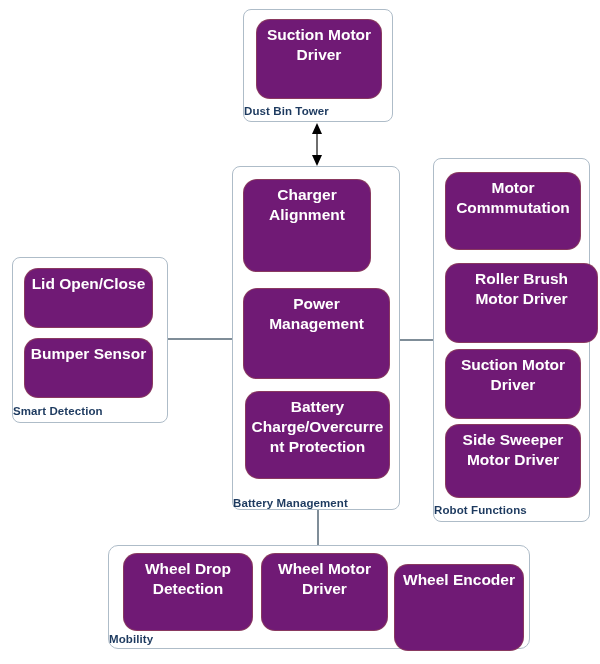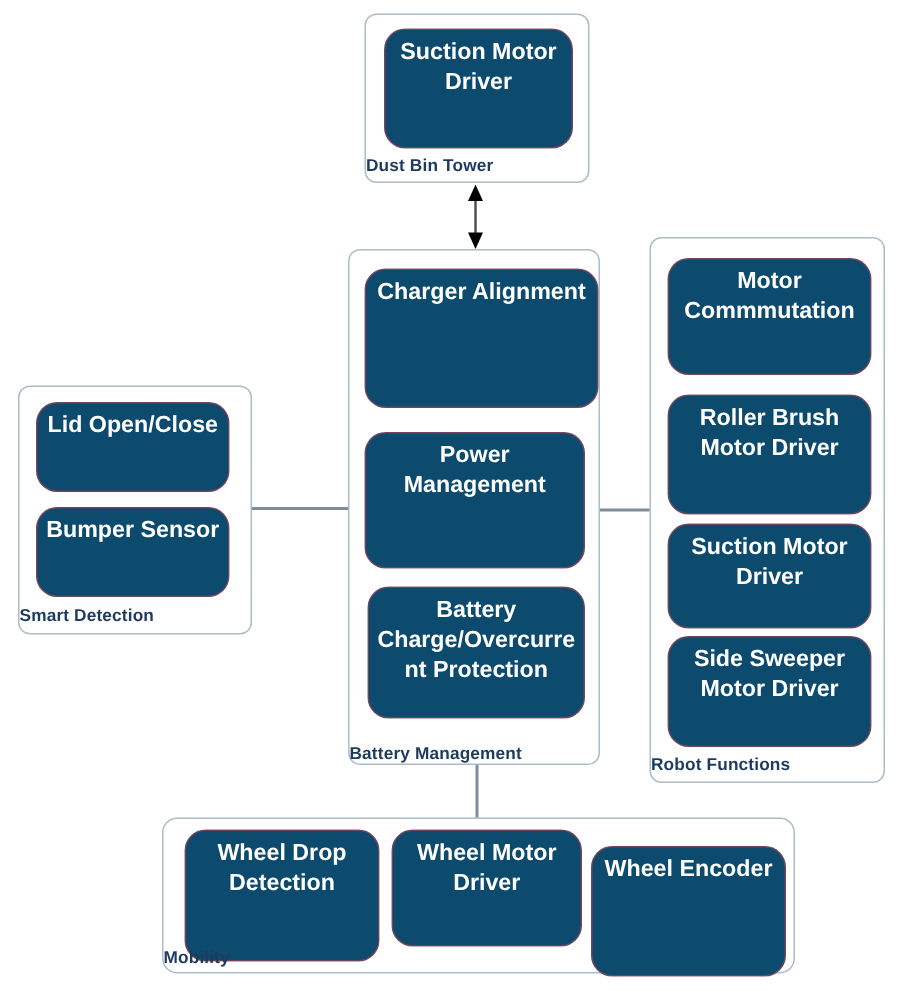--- a/index.html
+++ b/index.html
@@ -23,21 +23,21 @@
     left: 0;
     width: 100%;
     text-align: left;
     font-size: 11.5px;
     font-weight: 600;
     color: #1d3a5f;
     letter-spacing: 0.1px;
   }
   .node {
     position: absolute;
-    background: #0c4a6e;
+    background: #701a75;
     border: 1.5px solid rgba(146, 68, 90, 0.75);
     border-radius: 14px;
     box-sizing: border-box;
     color: #ffffff;
     font-weight: bold;
     font-size: 15.5px;
     line-height: 1.28;
     text-align: center;
     padding-top: 5px;
   }
@@ -63,21 +63,21 @@
     <div class="group-label" style="bottom:4px;">Dust Bin Tower</div>
   </div>
 
   <svg class="arrow-svg" style="left:309px; top:123px;" width="16" height="43" viewBox="0 0 16 43">
     <line x1="8" y1="7" x2="8" y2="36" stroke="#4a4a4a" stroke-width="1.6"></line>
     <polygon points="8,0 13,11 3,11" fill="#000000"></polygon>
     <polygon points="8,43 13,32 3,32" fill="#000000"></polygon>
   </svg>
 
   <div class="group" style="left:232px; top:166px; width:168px; height:344px;">
-    <div class="node" style="left:10px; top:12px; width:156px; height:93px;text-align:center;">
+    <div class="node" style="left:10px; top:12px; width:128px; height:93px;text-align:center;">
       <span class="tline">Charger Alignment</span>
     </div>
     <div class="node" style="left:10px; top:121px; width:147px; height:91px;">
       <span class="tline">Power</span>
       <span class="tline">Management</span>
     </div>
     <div class="node" style="left:12px; top:224px; width:145px; height:88px;">
       <span class="tline">Battery</span>
       <span class="tline">Charge/Overcurre</span>
       <span class="tline">nt Protection</span>
@@ -93,37 +93,37 @@
       <span class="tline">Lid Open/Close</span>
     </div>
     <div class="group-label" style="bottom:5px;">Smart Detection</div>
   </div>
 
   <div class="group" style="left:433px; top:158px; width:157px; height:364px;">
     <div class="node" style="left:11px; top:13px; width:136px; height:78px;">
       <span class="tline">Motor</span>
       <span class="tline">Commmutation</span>
     </div>
-    <div class="node" style="left:11px; top:104px; width:136px; height:80px;">
+    <div class="node" style="left:11px; top:104px; width:153px; height:80px;">
       <span class="tline">Roller Brush</span>
       <span class="tline">Motor Driver</span>
     </div>
     <div class="node" style="left:11px; top:190px; width:136px; height:70px;">
       <span class="tline">Suction Motor</span>
       <span class="tline">Driver</span>
     </div>
     <div class="node" style="left:11px; top:265px; width:136px; height:74px;">
       <span class="tline">Side Sweeper</span>
       <span class="tline">Motor Driver</span>
     </div>
     <div class="group-label" style="bottom:5px;">Robot Functions</div>
   </div>
 
   <div class="group" style="left:108px; top:545px; width:422px; height:104px; border-radius:10px;">
-    <div class="node" style="left:14px; top:7px; width:130px; height:88px;">
+    <div class="node" style="left:14px; top:7px; width:130px; height:78px;">
       <span class="tline">Wheel Drop</span>
       <span class="tline">Detection</span>
     </div>
     <div class="node" style="left:152px; top:7px; width:127px; height:78px;">
       <span class="tline">Wheel Motor</span>
       <span class="tline">Driver</span>
     </div>
     <div class="node" style="left:285px; top:18px; width:130px; height:87px;">
       <span class="tline">Wheel Encoder</span>
     </div>

